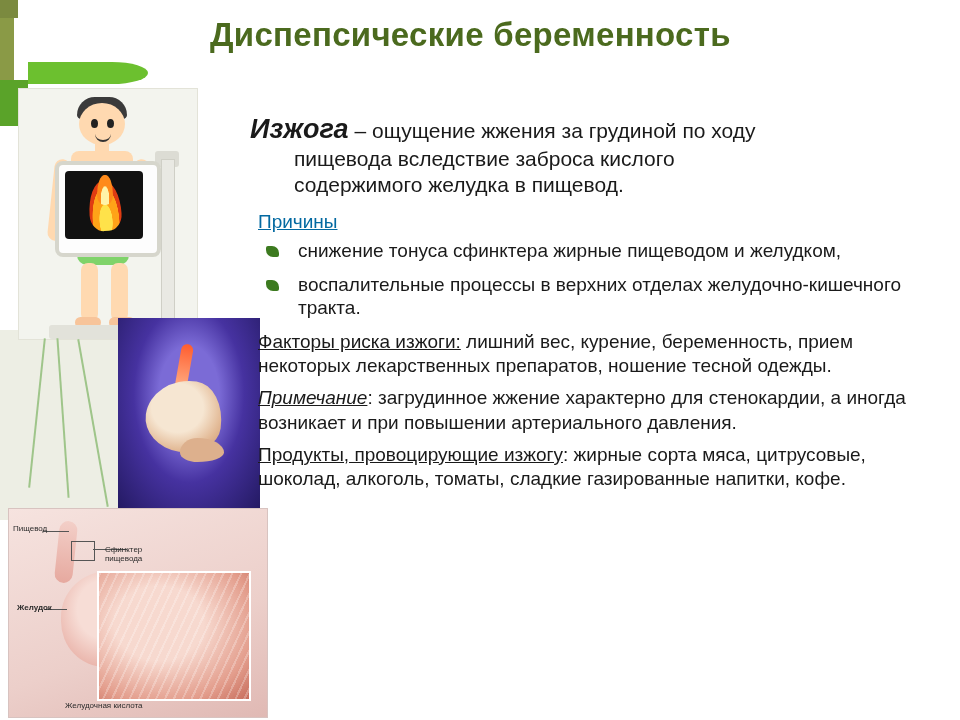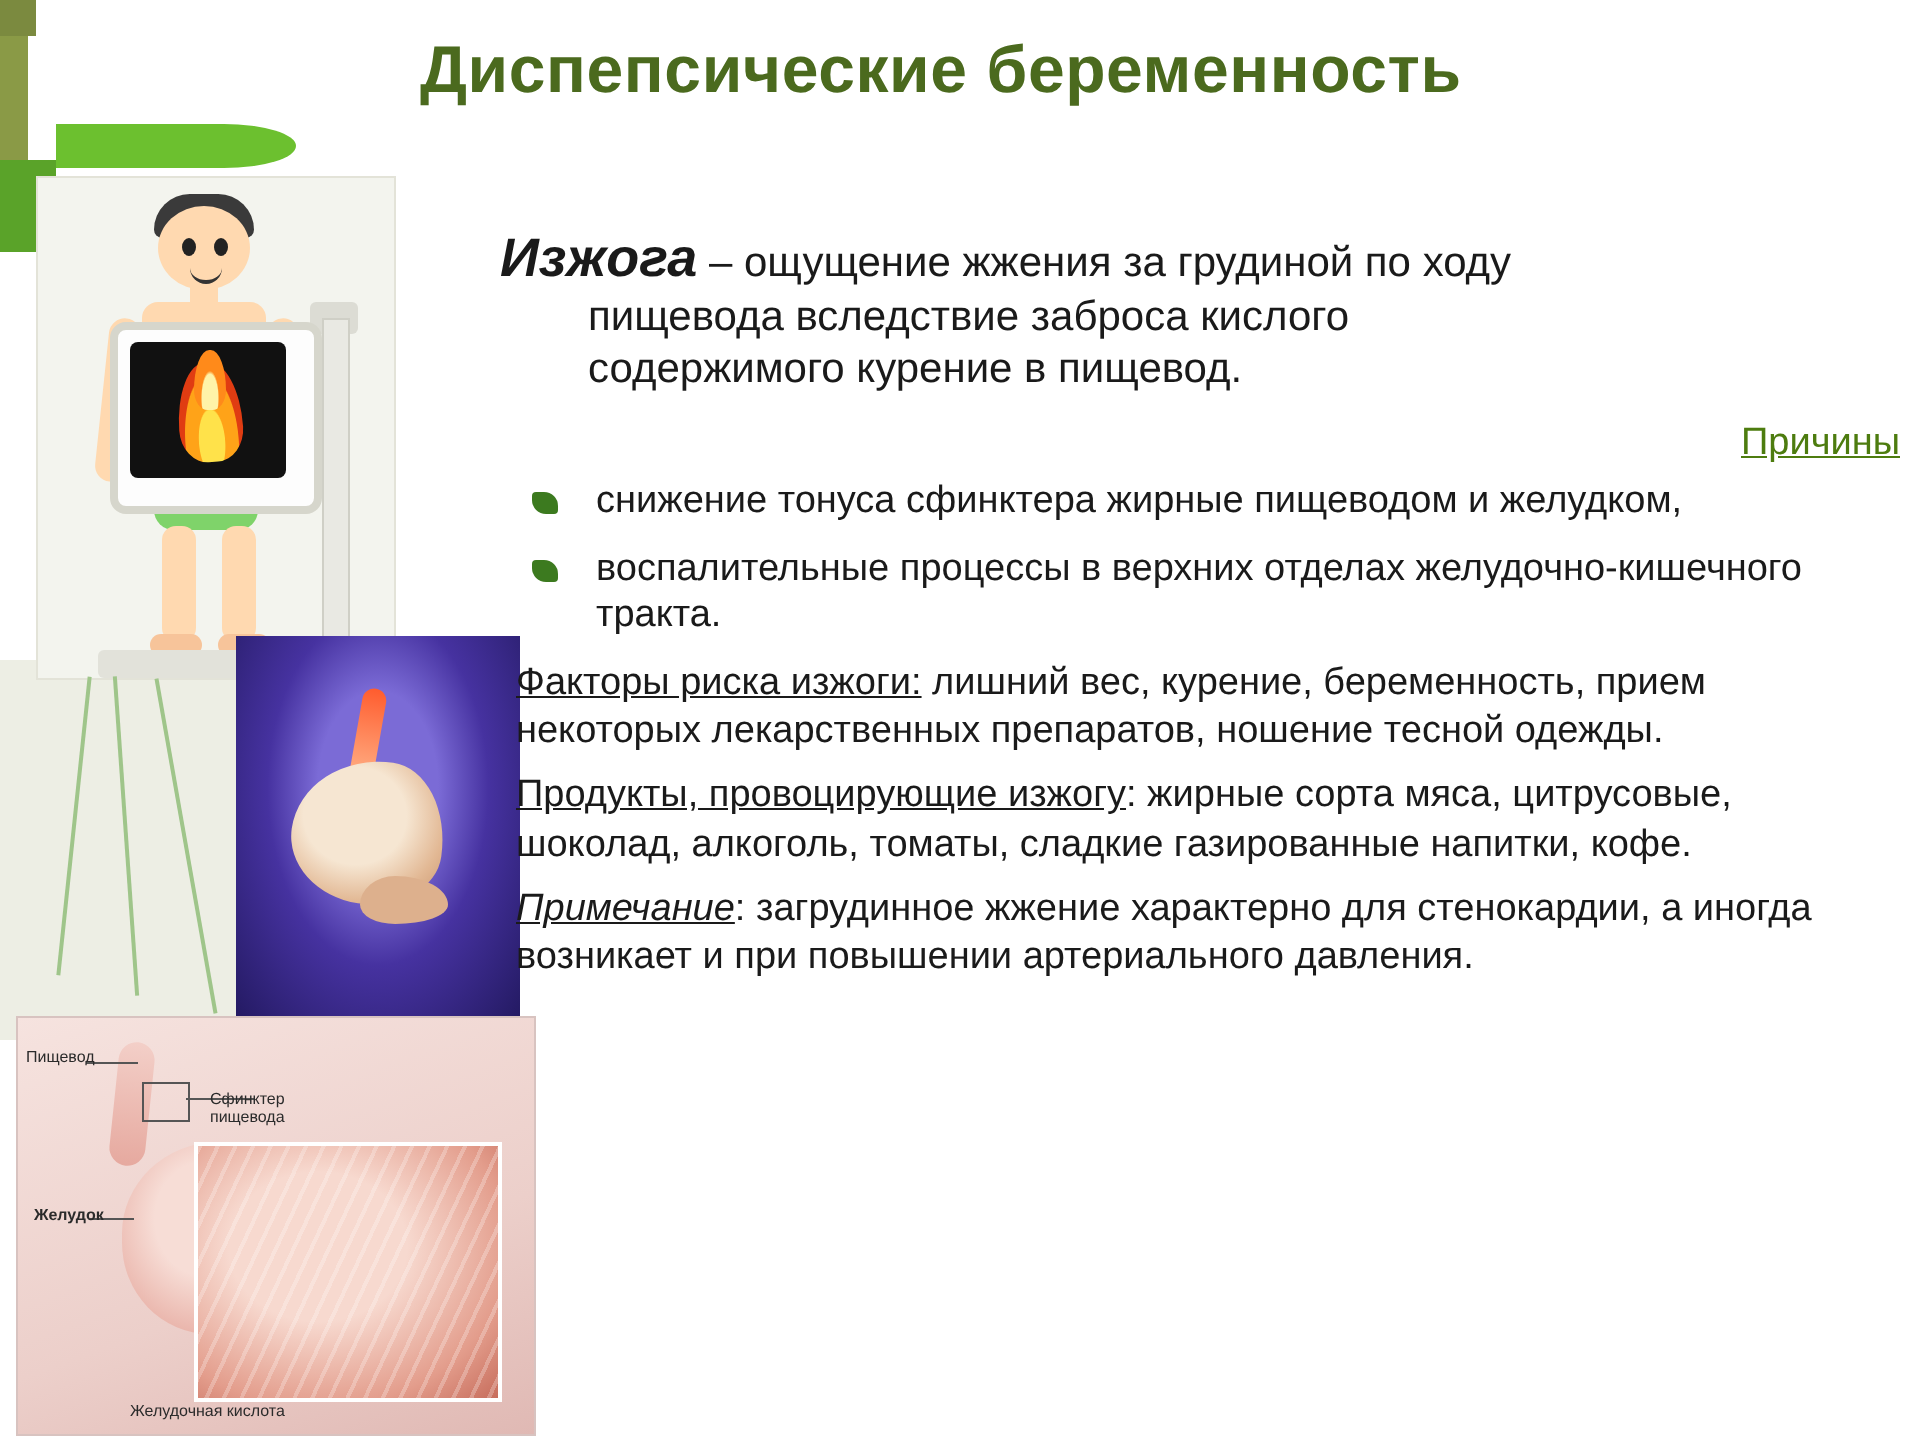--- a/index.html
+++ b/index.html
@@ -176,24 +176,23 @@
     font-weight: bold;
     font-size: 27px;
     font-style: italic;
     font-family: Liberation Sans, sans-serif;
   }
   .lead .rest { font-family: "Liberation Sans", sans-serif; }
   .lead .cont { display:block; margin-left: 44px; }
 
   .subhead {
     font-size: 19px;
-    color: #4d7c0f;
+    color: #0369a1;
     text-decoration: underline;
     margin: 10px 0 6px 8px;
-    text-align: right;
   }
   ul.bullets { list-style: none; margin: 0; padding: 0 0 0 8px; }
   ul.bullets li {
     position: relative;
     padding-left: 40px;
     font-size: 19px;
     line-height: 1.25;
     color: #1a1a1a;
     margin-bottom: 10px;
   }
@@ -280,41 +279,41 @@
   <div class="an-label" style="left:96px; top:36px; width:48px;">Сфинктер пищевода</div>
   <div class="an-label" style="left:8px; top:94px;font-weight:bold;">Желудок</div>
   <div class="an-label" style="left:56px; top:192px;">Желудочная кислота</div>
 </div>
 
 <div class="content">
 
   <div class="lead">
     <span class="term">Изжога</span><span class="rest"> – </span><span class="rest">ощущение жжения за грудиной по ходу</span>
     <span class="cont rest">пищевода вследствие заброса кислого</span>
-    <span class="cont rest">содержимого курение в пищевод.</span>
+    <span class="cont rest">содержимого желудка в пищевод.</span>
   </div>
 
   <div class="subhead">Причины</div>
 
   <ul class="bullets">
     <li>
       <span class="bsq"></span>
       <span>снижение тонуса сфинктера жирные пищеводом и желудком,</span>
     </li>
     <li>
       <span class="bsq"></span>
       <span>воспалительные процессы в верхних отделах желудочно-кишечного тракта.</span>
     </li>
   </ul>
 
   <div class="para">
     <span class="u">Факторы риска изжоги:</span><span> лишний вес, курение, беременность, прием некоторых лекарственных препаратов, ношение тесной одежды.</span>
   </div>
 
   <div class="para">
+    <span class="ui">Примечание</span><span>: загрудинное жжение характерно для стенокардии, а иногда возникает и при повышении артериального давления.</span>
+  </div>
+
+  <div class="para">
     <span class="u">Продукты, провоцирующие изжогу</span><span>: жирные сорта мяса, цитрусовые, шоколад, алкоголь,  томаты, сладкие газированные напитки, кофе.</span>
   </div>
 
-  <div class="para">
-    <span class="ui">Примечание</span><span>: загрудинное жжение характерно для стенокардии, а иногда возникает и при повышении артериального давления.</span>
-  </div>
-
 </div>
 
 </body></html>

